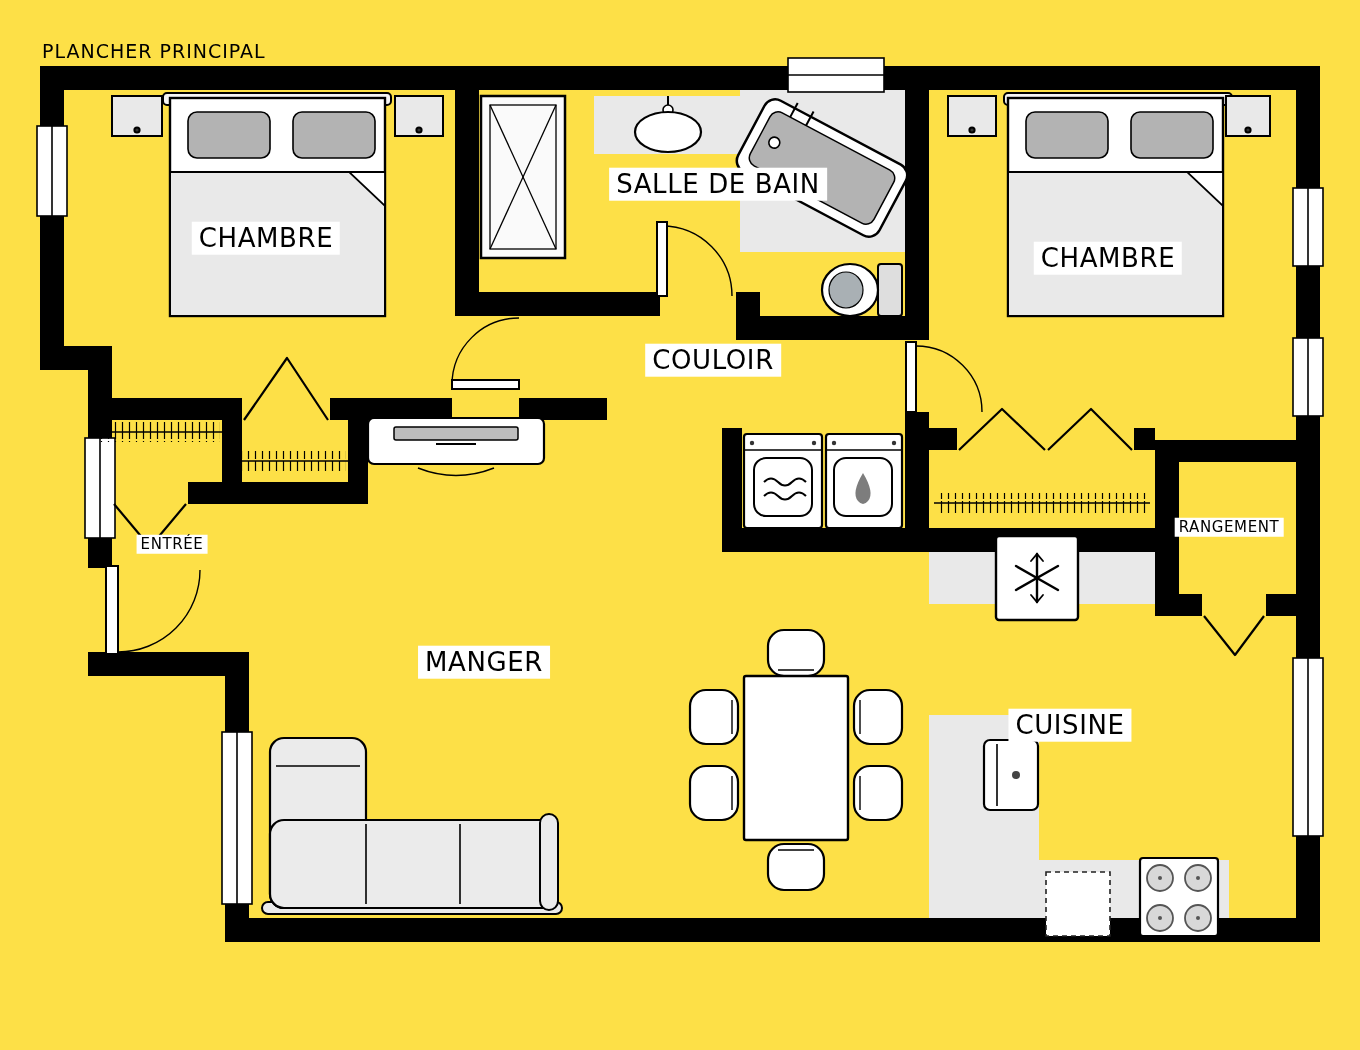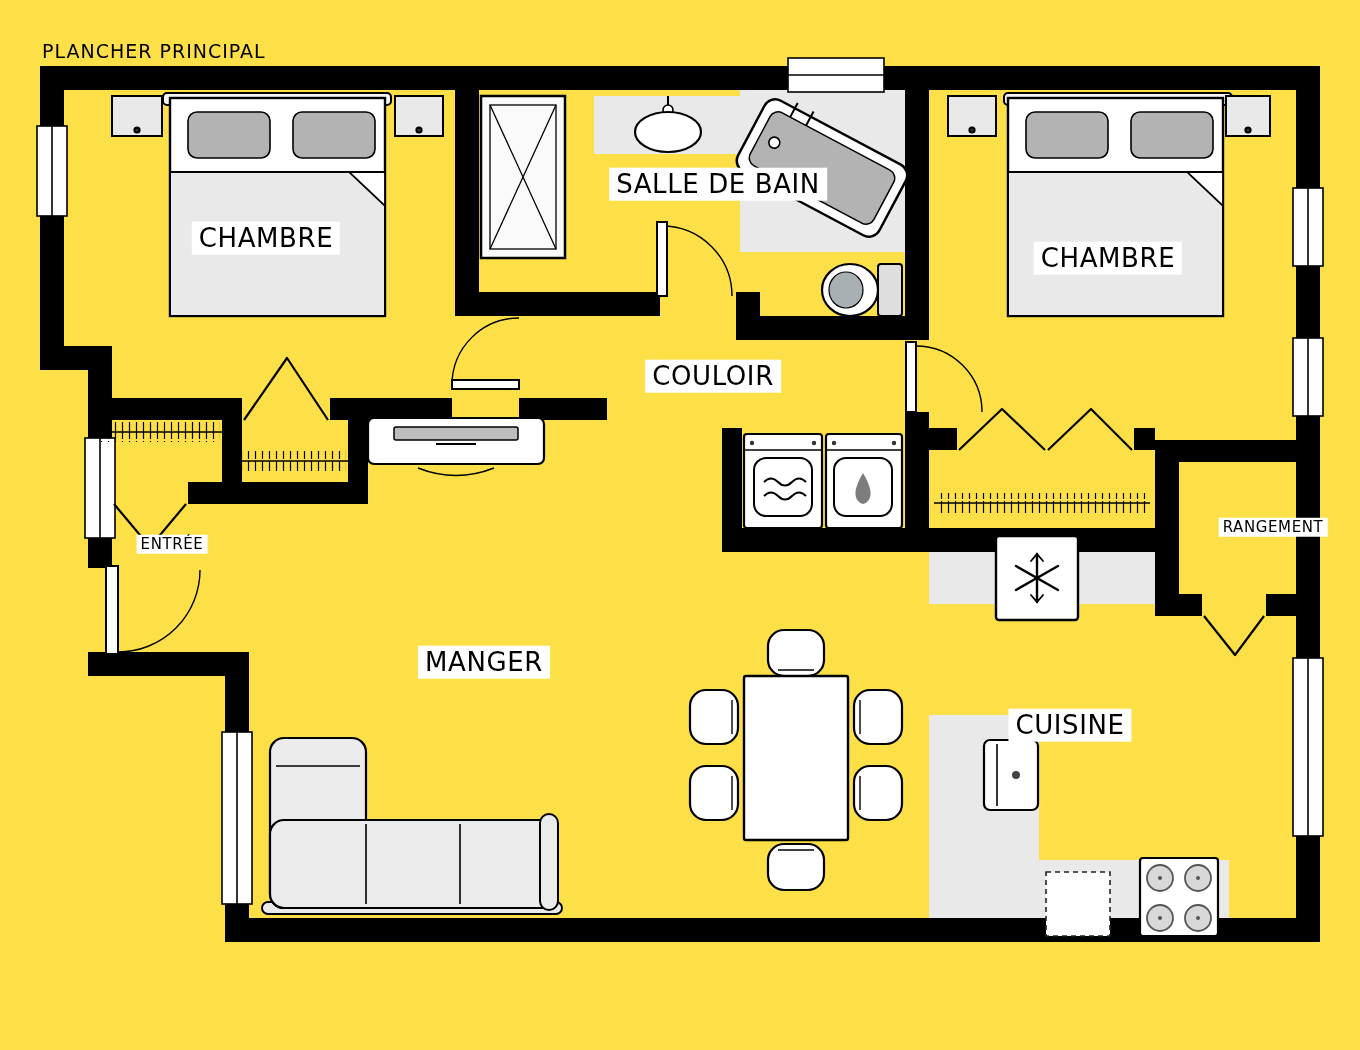--- a/index.html
+++ b/index.html
@@ -323,19 +323,19 @@
     <line x1="276" y1="766" x2="360" y2="766" stroke-width="1.6"></line>
     <rect x="540" y="814" width="18" height="96" rx="9" fill="#ebebeb" stroke-width="2"></rect>
   </g>
 </svg>
 
 <div class="plan-title">PLANCHER PRINCIPAL</div>
 
 <div class="label big" style="left:266px;  top:238px;">CHAMBRE</div>
 <div class="label big" style="left:690px;  top:184px;margin-left:28px;">SALLE DE BAIN</div>
 <div class="label big" style="left:1108px; top:258px;">CHAMBRE</div>
-<div class="label big" style="left:713px;  top:376px;">COULOIR</div>
+<div class="label big" style="left:713px;  top:360px;">COULOIR</div>
 <div class="label small" style="left:172px;  top:544px;">ENTRÉE</div>
-<div class="label small" style="left:1273px; top:527px;">RANGEMENT</div>
+<div class="label small" style="left:1229px; top:527px;">RANGEMENT</div>
 <div class="label big" style="left:484px;  top:662px;">MANGER</div>
 <div class="label big" style="left:1070px; top:725px;">CUISINE</div>
 
 </div>
 
 </body></html>

